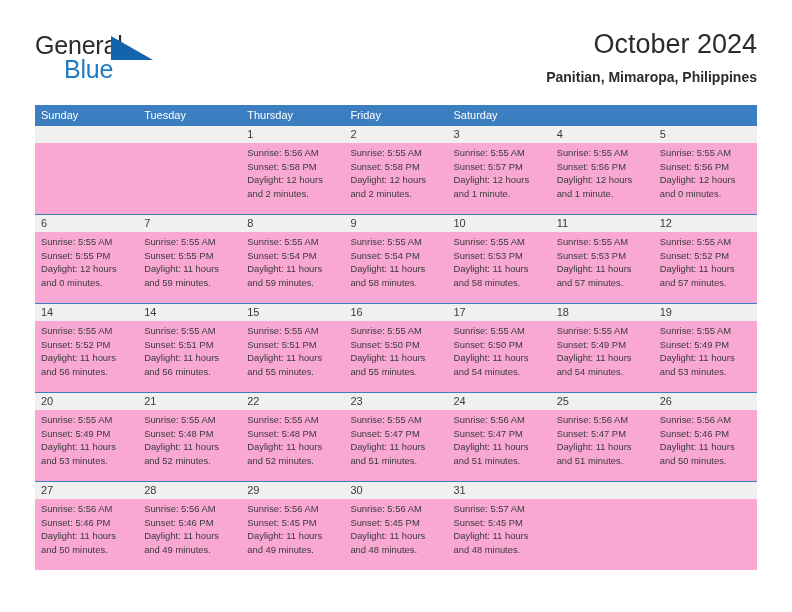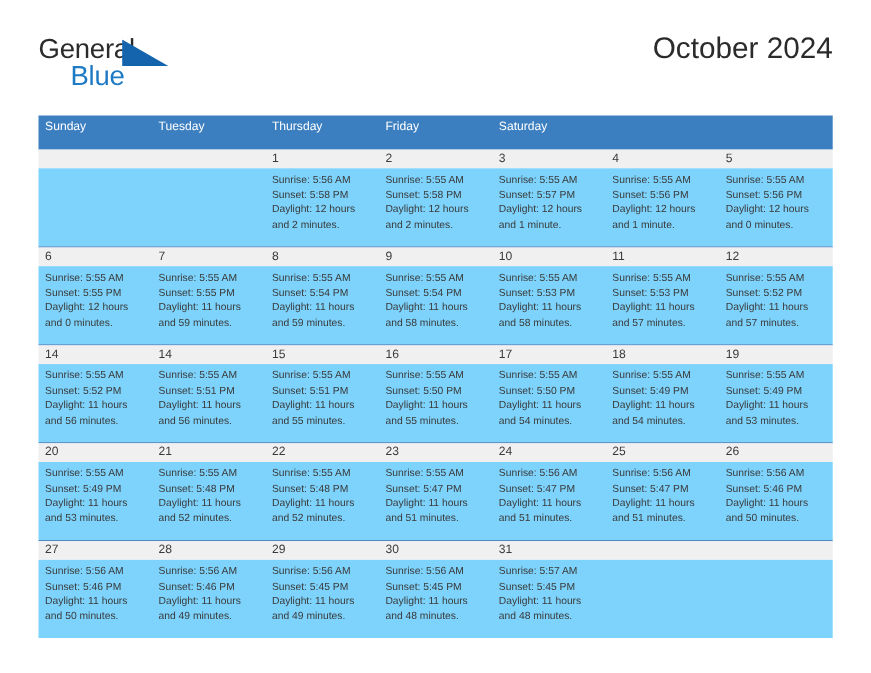--- a/index.html
+++ b/index.html
@@ -90,21 +90,21 @@
   
   .calendar {
     position: absolute;
     left: 35px;
     top: 105px;
     width: 722px;
   }
   .dow-row {
     display: flex;
     background: #3c7fc0;
-    height: 31px;
+    height: 21px;
   }
   .dow {
     flex: 0 0 103.14px;
     width: 103.14px;
     color: #ffffff;
     font-size: 11px;
     line-height: 21px;
     padding-left: 6px;
     white-space: nowrap;
   }
@@ -122,21 +122,21 @@
   .week .num {
     flex: 0 0 103.14px;
     width: 103.14px;
     font-size: 11px;
     color: #3a3a3a;
     line-height: 17px;
     padding-left: 6px;
   }
   .week .body-row {
     display: flex;
-    background: #7dd3fc;
+    background: #f9a8d4;
     height: 71px;
   }
   .week .body {
     flex: 0 0 103.14px;
     width: 103.14px;
     padding-left: 6px;
     padding-top: 3px;
   }
   .week .body .ln {
     font-size: 9.4px;
@@ -157,20 +157,21 @@
       <span class="logo-tri" style="border:none;">
         <svg width="42" height="24" viewBox="0 0 42 24">
           <polygon points="0,0 42,24 0,24" fill="#1464ad"></polygon>
         </svg>
       </span>
       <span class="logo-blue">Blue</span>
     </div>
 
     <div class="title-block">
       <div class="cal-title">October 2024</div>
+      <div class="cal-subtitle">Panitian, Mimaropa, Philippines</div>
     </div>
 
   </div>
 
   <div class="calendar">
     <div class="dow-row" id="dow-row">
         <div class="dow">Sunday</div>
         <div class="dow">Tuesday</div>
         <div class="dow">Thursday</div>
         <div class="dow">Friday</div>

